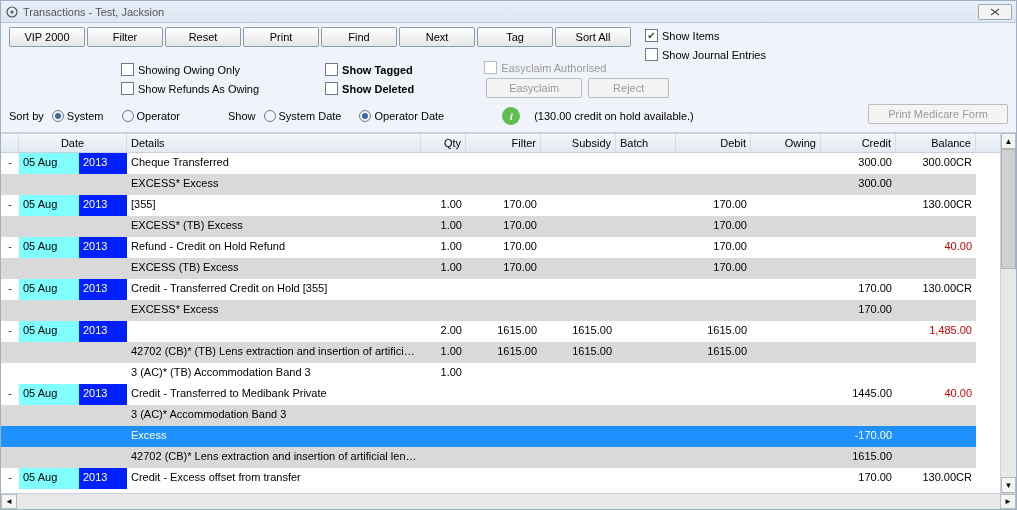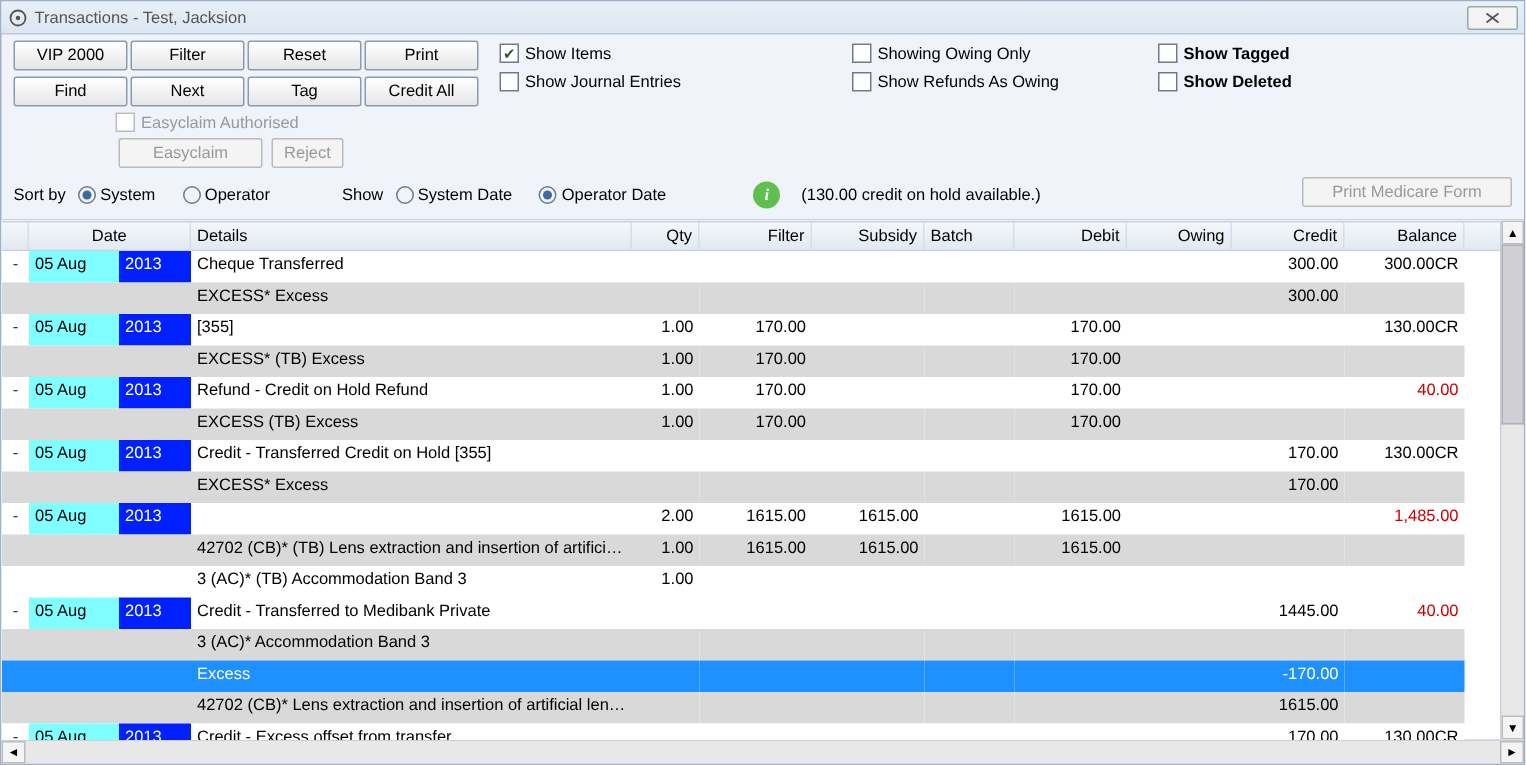--- a/index.html
+++ b/index.html
@@ -45,21 +45,21 @@
     width:76px; height:20px;
     background:linear-gradient(#fff,#e6e6e6);
     border:1px solid #8a9bb0;
     border-radius:2px;
     margin:0 0 4px 2px;
     text-align:center;
     line-height:18px;
     font-size:11px;
   }
   .btn.disabled { color:#999; border-color:#bbb; background:#f4f4f4;}
-  .btncol { display:flex; flex-direction:column; margin-right:0px;}
+  .btncol { display:flex; margin-right:0px;}
   .btnrow { display:flex; }
   .checks { display:flex; flex-direction:column; padding-left:14px; gap:6px; padding-top:2px;}
   .checkgroup { display:flex; align-items:center; gap:4px; }
   .checkbox { width:13px; height:13px; border:1px solid #6a7a90; background:#fff; display:flex; align-items:center; justify-content:center; font-size:10px; color:#2a5a2a;}
   .checkbox.disabled { border-color:#bbb; color:#bbb;}
   .toolbar .col3 { margin-left:100px;}
   .toolbar .col4 { margin-left:52px;font-weight:bold;}
   .toolbar .col5 { margin-left:70px; display:flex; flex-direction:column; gap:4px;}
   .sortbar {
     padding: 2px 8px 4px 8px;
@@ -131,21 +131,21 @@
       <div class="btnrow">
         <div class="btn">VIP 2000</div>
         <div class="btn">Filter</div>
         <div class="btn">Reset</div>
         <div class="btn">Print</div>
       </div>
       <div class="btnrow">
         <div class="btn">Find</div>
         <div class="btn">Next</div>
         <div class="btn">Tag</div>
-        <div class="btn">Credit All</div>
+        <div class="btn">Sort All</div>
       </div>
     </div>
 
     <div class="checks">
       <div class="checkgroup">
         <span class="checkbox">✔</span>
           <span>Show Items</span>
       </div>
       <div class="checkgroup">
         <span class="checkbox"></span>
@@ -175,21 +175,21 @@
       </div>
     </div>
 
     <div class="col5">
       <div class="checkgroup">
         <span class="checkbox disabled"></span>
           <span style="color:#999">Easyclaim Authorised</span>
       </div>
       <div style="display:flex; gap:4px;">
         <div class="btn disabled" style="width:96px">Easyclaim</div>
-        <div class="btn disabled" style="width:48px">Reject</div>
+        <div class="btn disabled" style="width:81px">Reject</div>
       </div>
     </div>
   </div>
 
   <div class="sortbar">
     <span>Sort by</span>
     <div class="radiogrp">
         <span class="radio sel"></span>
         <span>System</span>
       </div>

